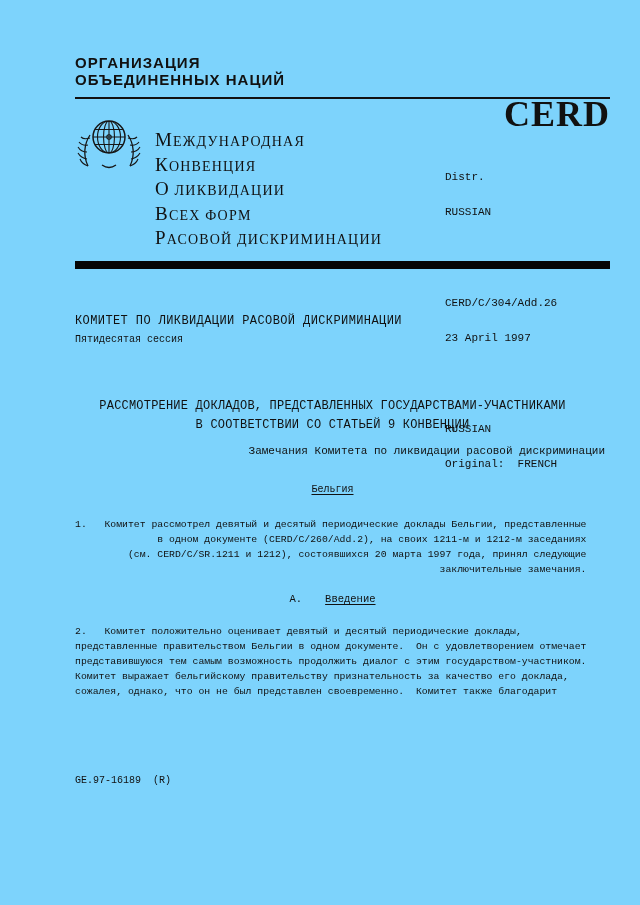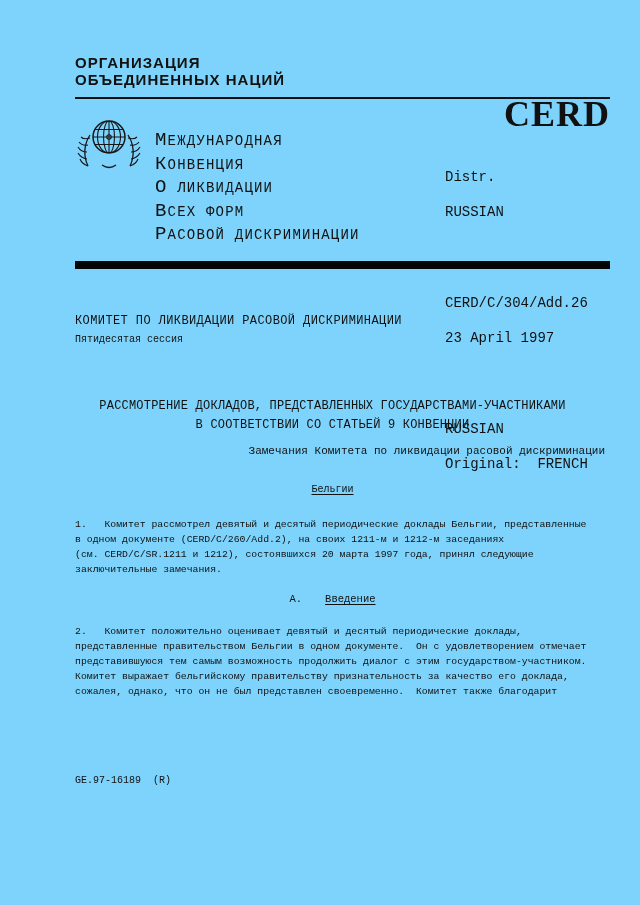--- a/index.html
+++ b/index.html
@@ -29,26 +29,26 @@
     position:absolute; left:75px; top:97px;
     width:535px; height:2px; background:#111;
   }
 
   
   .emblem { position:absolute; left:76px; top:112px; }
   .conv-title {
     position:absolute; left:155px; top:129px;
     font-size:14px; line-height:22.5px; letter-spacing:1.2px;
   }
-  .conv-title .t-line { text-transform:uppercase;font-family:Liberation Mono, monospace; }
+  .conv-title .t-line { text-transform:uppercase; }
   .conv-title .t-line::first-letter { font-size:19px; }
 
   .distr-block {
     position:absolute; left:445px; top:126px;
-    font-size:14px; line-height:11.5px;
+    font-size:11px; line-height:11.5px;
     white-space:pre;
   }
   .distr-group { margin-bottom:11px; }
 
   .thick-bar {
     position:absolute; left:75px; top:261px;
     width:535px; height:8px; background:#050505;
   }
 
   
@@ -67,21 +67,21 @@
   }
   .country {
     position:absolute; left:60px; top:484px; width:545px;
     text-align:center; font-size:10px;
     text-decoration:underline; text-underline-offset:2px;
   }
   .para {
     position:absolute; left:75px;
     font-size:9.8px; line-height:15px; white-space:pre;
   }
-  .para-1 { top:517px; }
+  .para-1 { top:517px;text-align:right; }
   .para-2 { top:624px; }
 
   .section-heading {
     position:absolute; left:60px; top:593px; width:545px;
     text-align:center; font-size:10.5px; white-space:pre;
   }
   .section-heading .sec-title {
     text-decoration:underline; text-underline-offset:2px;
     margin-left:10px;
     padding-left:13px;
@@ -163,21 +163,21 @@
   <div class="thick-bar"></div>
 
   <div class="committee mono">КОМИТЕТ ПО ЛИКВИДАЦИИ РАСОВОЙ ДИСКРИМИНАЦИИ</div>
   <div class="session mono">Пятидесятая сессия</div>
 
   <div class="report-heading mono">РАССМОТРЕНИЕ ДОКЛАДОВ, ПРЕДСТАВЛЕННЫХ ГОСУДАРСТВАМИ-УЧАСТНИКАМИ
 В СООТВЕТСТВИИ СО СТАТЬЕЙ 9 КОНВЕНЦИИ</div>
 
   <div class="subheading mono">Замечания Комитета по ликвидации расовой дискриминации</div>
 
-  <div class="country mono">Бельгии</div>
+  <div class="country mono">Бельгия</div>
 
   <div class="para para-1 mono">1.   Комитет рассмотрел девятый и десятый периодические доклады Бельгии, представленные
 в одном документе (CERD/C/260/Add.2), на своих 1211-м и 1212-м заседаниях
 (см. CERD/C/SR.1211 и 1212), состоявшихся 20 марта 1997 года, принял следующие
 заключительные замечания.</div>
 
   <div class="section-heading mono"><span>A.</span><span class="sec-title">Введение</span></div>
 
   <div class="para para-2 mono">2.   Комитет положительно оценивает девятый и десятый периодические доклады,
 представленные правительством Бельгии в одном документе.  Он с удовлетворением отмечает

